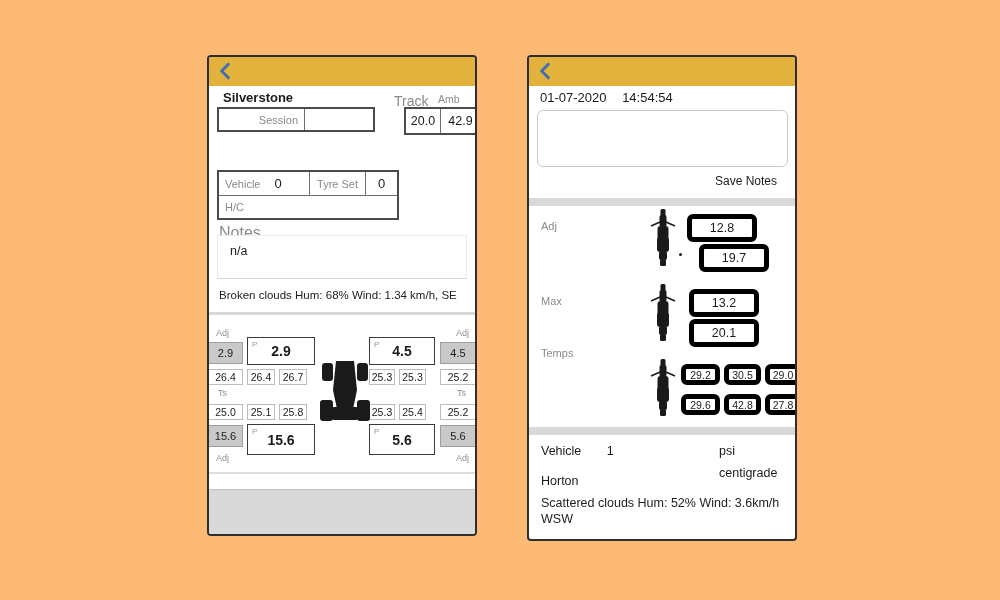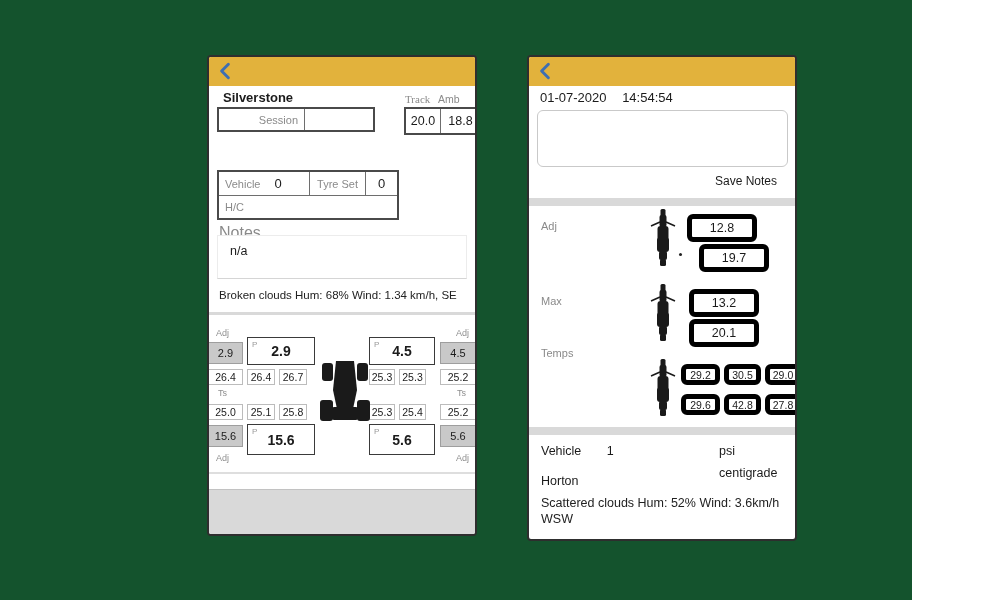--- a/index.html
+++ b/index.html
@@ -1,17 +1,17 @@
 <!DOCTYPE html>
 <html><head>
 <meta charset="utf-8">
 <style>
   html,body{margin:0;padding:0;background:#ffffff;width:1000px;height:600px;
     font-family:"Liberation Sans", sans-serif;color:#1b1b1b;}
-  .canvas{position:relative;width:912px;height:600px;overflow:hidden;background:#14532d;}
+  .canvas{position:relative;width:1000px;height:600px;overflow:hidden;background:#fdba74;}
   .phone{position:absolute;background:#fff;border:2px solid #2e2e2e;border-radius:4px;
     overflow:hidden;box-sizing:content-box;}
   .hdr{position:absolute;top:0;left:0;right:0;height:29px;background:#E2B23C;}
   .back{position:absolute;left:6px;top:5px;width:20px;height:20px;background:none;border:none;
     padding:0;cursor:pointer;}
   .abs{position:absolute;white-space:nowrap;}
   .lbl{color:#8A8A8A;}
   .bold{font-weight:bold;}
   
   .tbl{position:absolute;border:2px solid #4a4a4a;background:#fff;box-sizing:border-box;}
@@ -53,34 +53,34 @@
   <section class="phone" style="left:207px;top:55px;width:266px;height:477px;">
     <div class="hdr">
       <button class="back">
         <svg width="16" height="18" viewBox="0 0 12 16">
           <polyline points="9,2 3,8 9,14" fill="none" stroke="#3E6FB3" stroke-width="2.6" stroke-linecap="round" stroke-linejoin="round"></polyline>
         </svg>
       </button>
     </div>
 
     <div class="abs bold" style="left:14px;top:33px;font-size:13px;">Silverstone</div>
-    <div class="abs lbl" style="left:196px;top:36px;font-size:11px;font-family:Liberation Serif, serif;">Track</div>
+    <div class="abs lbl" style="left:185px;top:36px;font-size:14px;">Track</div>
     <div class="abs lbl" style="left:229px;top:36px;font-size:10.5px;">Amb</div>
 
     <div class="tbl" style="left:8px;top:50px;width:158px;">
       <div class="trow" style="height:21px;border-radius:8px;">
         <div class="tcell lbl" style="width:85px;justify-content:flex-end;padding-right:6px;font-size:11px;">Session</div>
         <div class="tcell" style="flex:1;"></div>
       </div>
     </div>
 
     <div class="tbl" style="left:195px;top:50px;width:78px;">
       <div class="trow" style="height:24px;text-align:center;">
         <div class="tcell" style="width:34px;font-size:12.5px;">20.0</div>
-        <div class="tcell" style="flex:1;font-size:12.5px;">18.8</div>
+        <div class="tcell" style="flex:1;font-size:12.5px;">42.9</div>
       </div>
     </div>
 
     <div class="tbl" style="left:8px;top:113px;width:182px;">
       <div class="trow" style="height:23px;">
         <div class="tcell" style="width:90px;justify-content:flex-start;padding-left:6px;">
           <span class="lbl" style="font-size:11px;">Vehicle</span>
           <span style="margin-left:14px;font-size:13px;">0</span>
         </div>
         <div class="tcell lbl" style="width:56px;font-size:11px;">Tyre Set</div>

